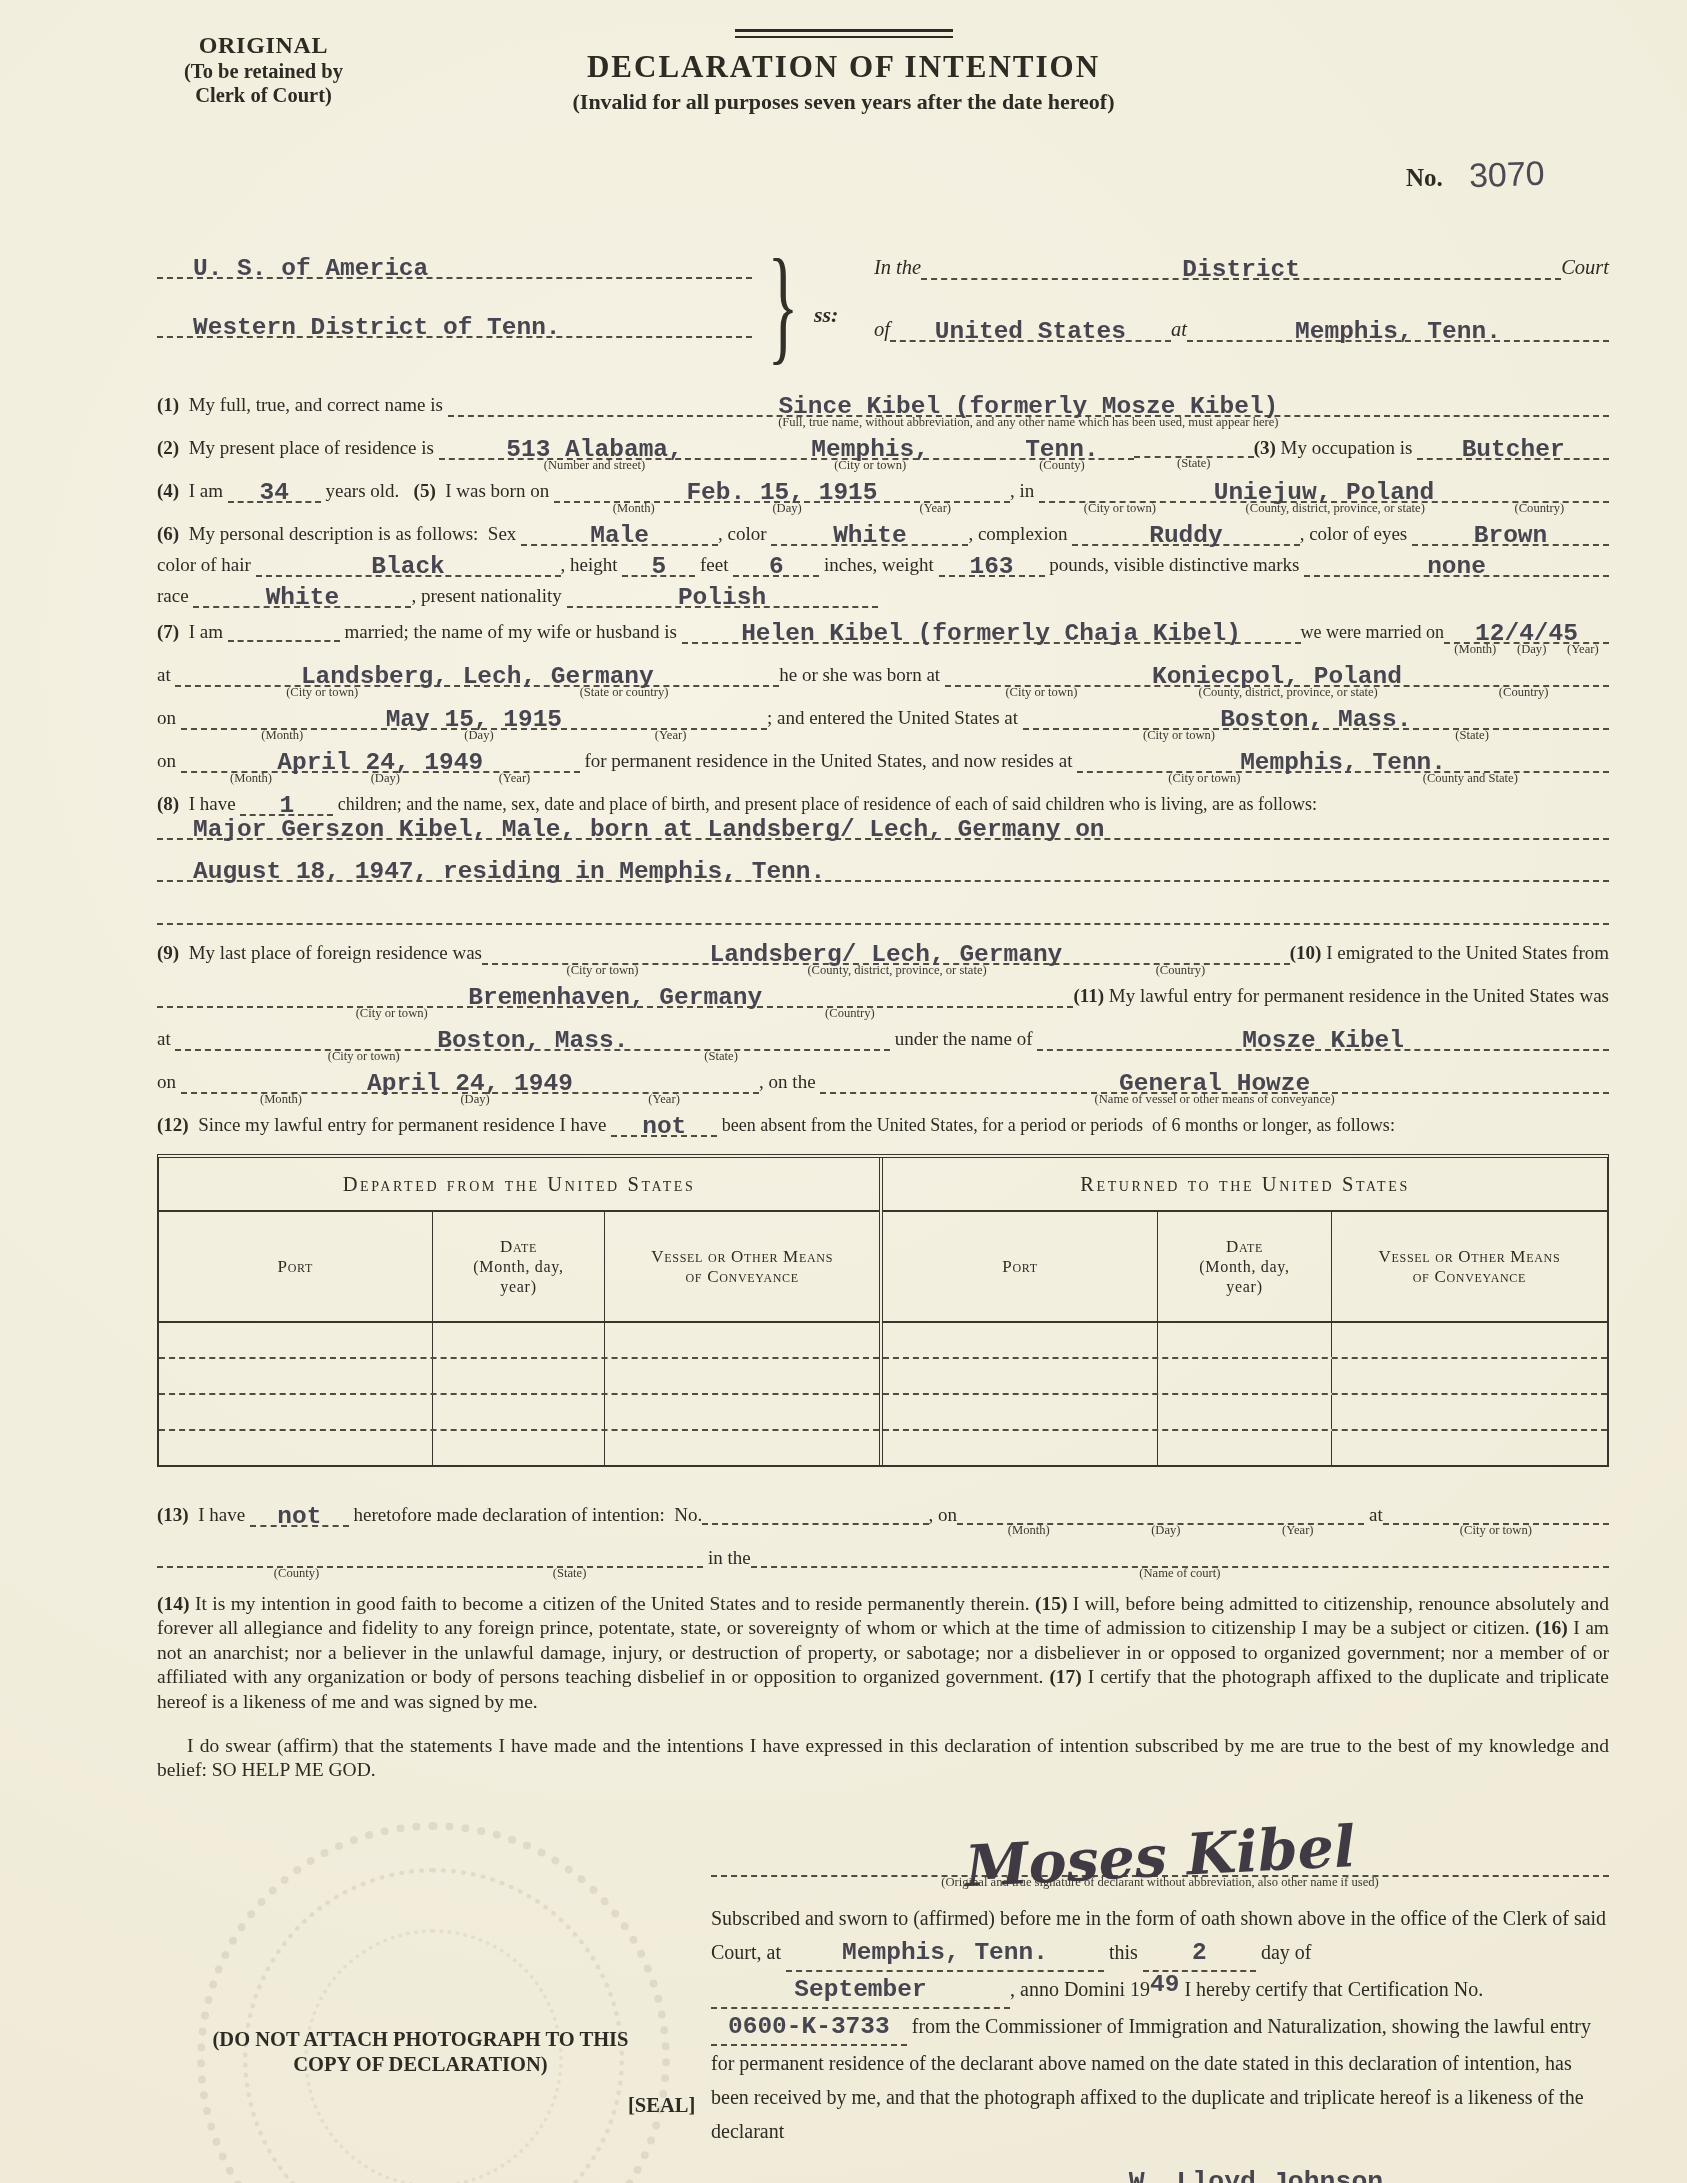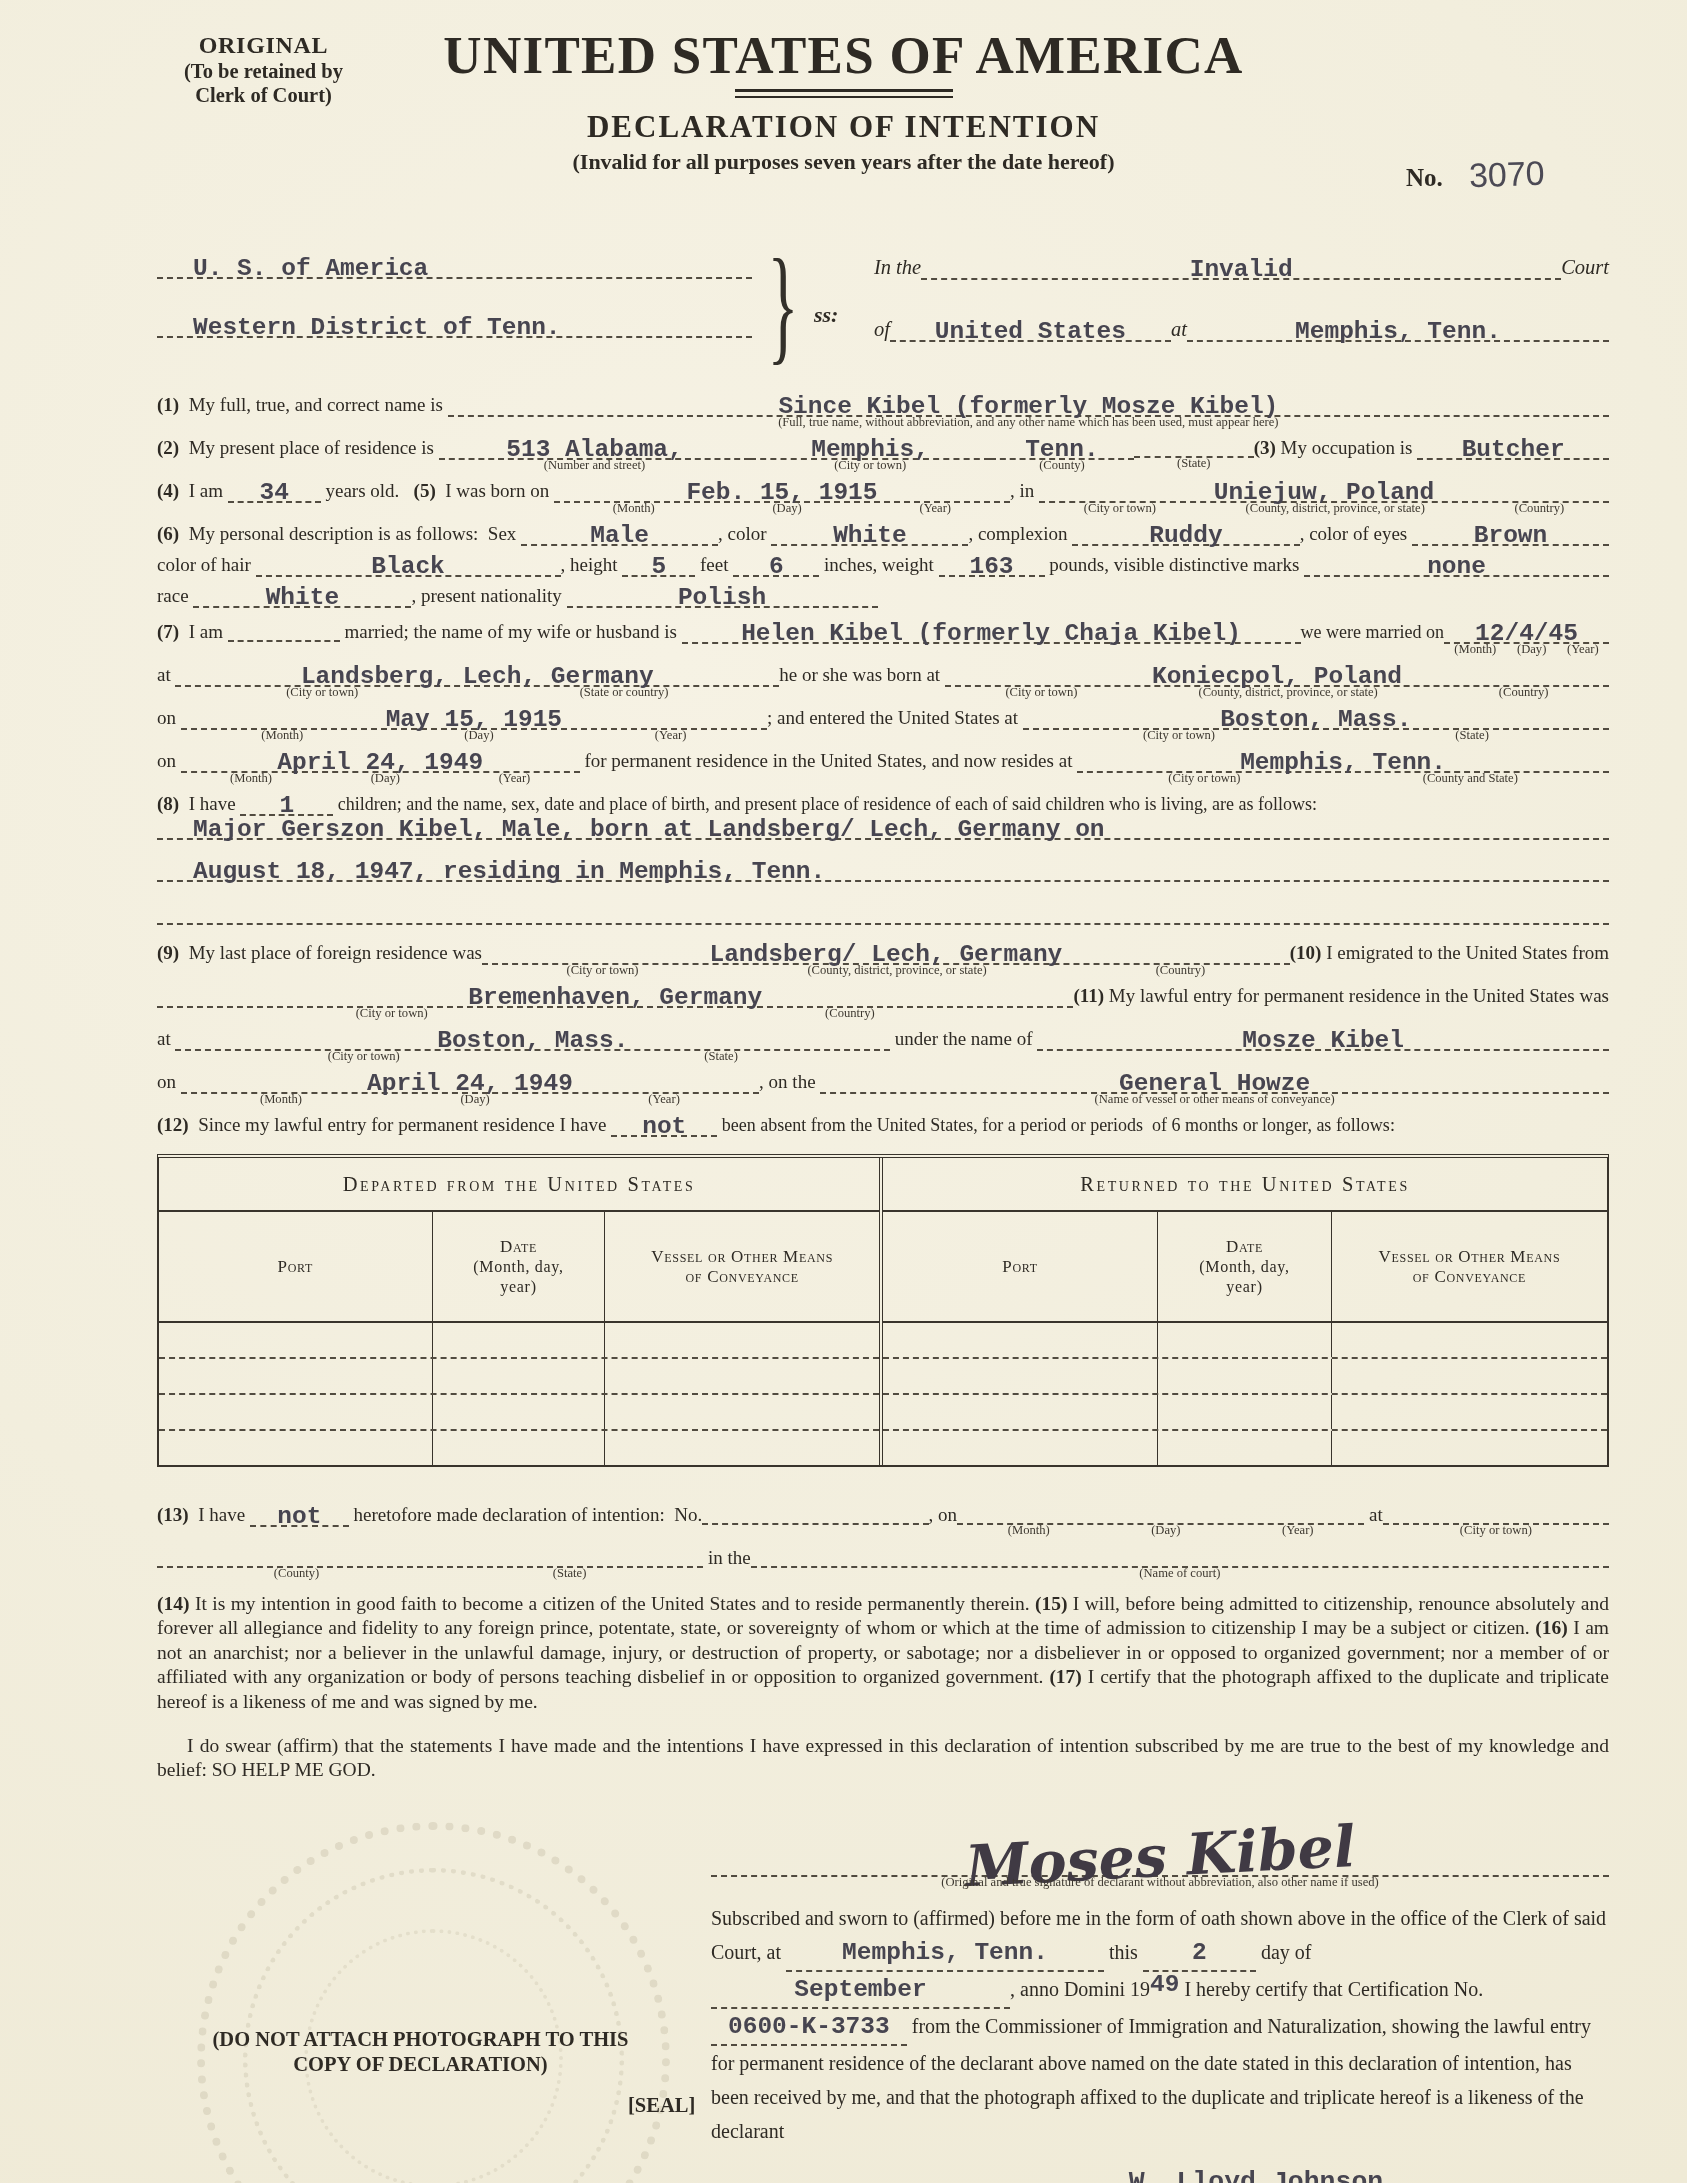--- a/index.html
+++ b/index.html
@@ -89,21 +89,20 @@
 
 <div class="page">
 
   <div class="header">
     <div class="corner">
       <div class="c1">ORIGINAL</div>
       <div class="c2">(To be retained by</div>
       <div class="c2">Clerk of Court)</div>
     </div>
     <div class="titlewrap">
-      <div class="title">UNITED STATES OF AMERICA</div>
       <div class="rule2"></div>
       <div class="decl">DECLARATION OF INTENTION</div>
       <div class="invalid">(Invalid for all purposes seven years after the date hereof)</div>
     </div>
     <div class="no-wrap">
       <span class="no-lbl">No.</span>
       <span class="no-val">3070</span>
     </div>
   </div>
 
@@ -116,21 +115,21 @@
         </div>
         <div class="line" style="margin-top:37px;">
           <span class="fill grow left"><span class="t">Western District of Tenn.</span></span>
         </div>
       </div>
       <div class="vbrace">}</div>
       <div class="vss">ss:</div>
       <div class="vright">
         <div class="vline">
           <span class="vlabel">In the</span>
-          <span class="fill grow"><span class="t">Invalid</span></span>
+          <span class="fill grow"><span class="t">District</span></span>
           <span class="vlabel">Court</span>
         </div>
         <div class="vline">
           <span class="vlabel">of</span>
           <span class="fill grow" style="flex:1.3"><span class="t">United States</span></span>
           <span class="vlabel">at</span>
           <span class="fill grow"><span class="t">Memphis, Tenn.</span></span>
         </div>
       </div>
     </div>

